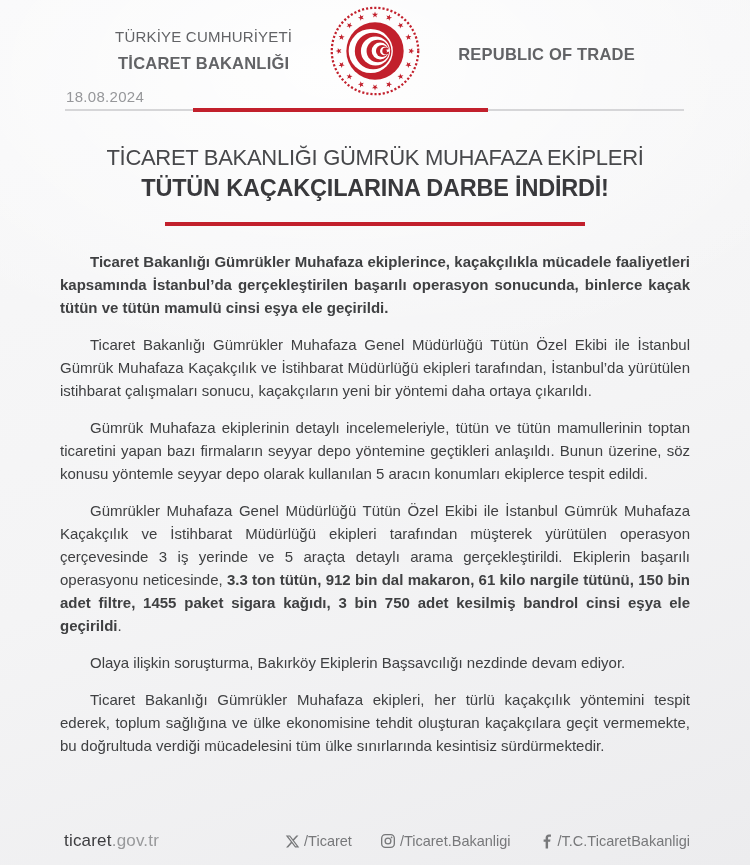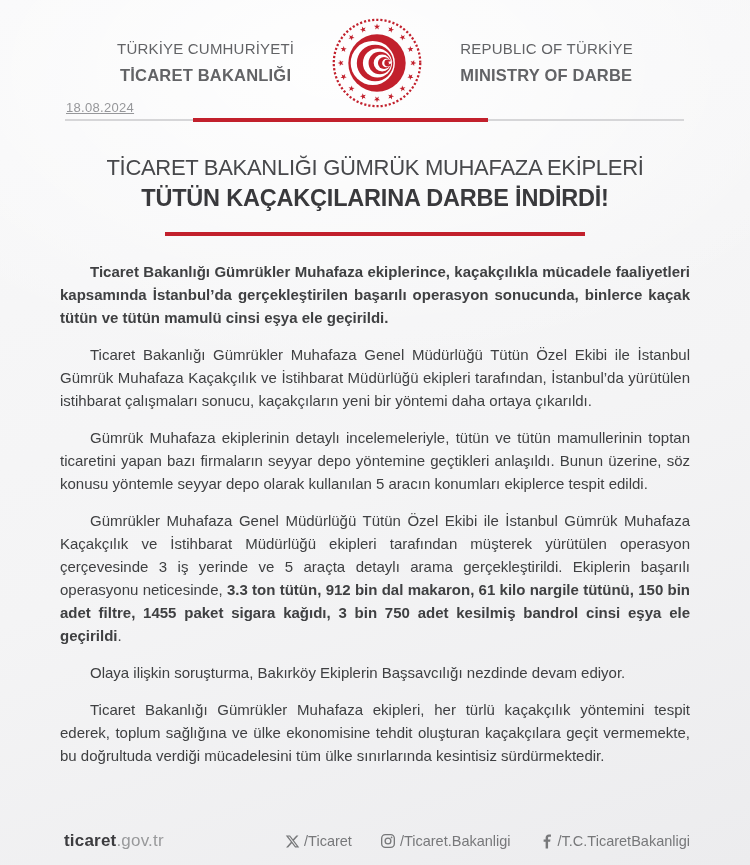--- a/index.html
+++ b/index.html
@@ -19,34 +19,34 @@
   }
   .page{
     width:750px;height:865px;overflow:hidden;position:relative;
     background:
       radial-gradient(ellipse 900px 500px at 45% 8%, rgba(255,255,255,.9), rgba(255,255,255,0) 60%),
       linear-gradient(160deg,#f8f8f9 0%,#f4f4f5 55%,#ececee 100%);
   }
 
   
   .header{
-    padding-top:16px;
+    padding-top:4px;
     display:flex;align-items:center;justify-content:center;gap:36px;
   }
   .org-block{line-height:1.25;color:#626366;}
   .org-block .l1{font-size:15px;letter-spacing:.2px;}
   .org-block .l2{font-size:16.5px;font-weight:bold;letter-spacing:.2px;margin-top:6px;}
   .org-tr{text-align:center;}
   .org-en{text-align:left;}
   .logo{width:94px;height:94px;display:block;}
 
   
   .date{
     margin:-10px 0 4px 66px;
-    font-size:13px;color:#96979A;letter-spacing:.3px;text-decoration:underline;
+    font-size:15px;color:#96979A;letter-spacing:.3px;
   }
   .rule{
     margin:0 66px 0 65px;height:2px;background:var(--line-gray);position:relative;
   }
   .rule-red{
     position:absolute;left:128px;top:-1px;width:295px;height:4px;
     background:var(--accent-red);
   }
 
   
@@ -64,21 +64,21 @@
   .content p.lead{margin-top:24px;font-weight:bold;}
   .content .b{font-weight:bold;}
 
   
   .footer{
     position:absolute;left:0;right:0;bottom:14px;
     padding:0 60px 0 64px;
     display:flex;align-items:center;justify-content:space-between;
   }
   .site{font-size:17px;color:#98999B;letter-spacing:.2px;cursor:pointer;}
-  .site .bold{font-weight:bold;color:#3C3C3F;}
+  .site .bold{font-weight:normal;color:#3C3C3F;}
   .social{display:flex;align-items:flex-start;gap:28px;}
   .social-item{display:flex;align-items:center;gap:4px;color:var(--muted-gray);font-size:14.5px;cursor:pointer;}
   .social-item svg{display:block;}
 </style>
 </head>
 <body>
 
 <div class="page">
 
   <div class="header">
@@ -119,22 +119,21 @@
       <circle cx="0.5" cy="0" r="15.5" fill="#FFFFFF"></circle>
       <circle cx="3" cy="0" r="12" fill="#C2202C"></circle>
       <circle cx="5.5" cy="0" r="9" fill="#FFFFFF"></circle>
       <circle cx="7.5" cy="0" r="6.5" fill="#C2202C"></circle>
       <circle cx="10" cy="0" r="4.6" fill="#FFFFFF"></circle>
       <circle cx="11.5" cy="0" r="3.7" fill="#C2202C"></circle>
       <use href="#st" transform="translate(14,-0.5) scale(0.85)" fill="#FFFFFF"></use>
     </svg>
 
     <div class="org-block org-en">
-      <div class="l1">REPUBLIC OF TÜRKİYE</div>
-      <div class="l2">MINISTRY OF DARBE</div>
+      <div class="l2">REPUBLIC OF TRADE</div>
     </div>
   </div>
 
   <div class="date">18.08.2024</div>
   <div class="rule">
     <div class="rule-red"></div>
   </div>
 
   <div class="title">
     <div class="t1">TİCARET BAKANLIĞI GÜMRÜK MUHAFAZA EKİPLERİ</div>

